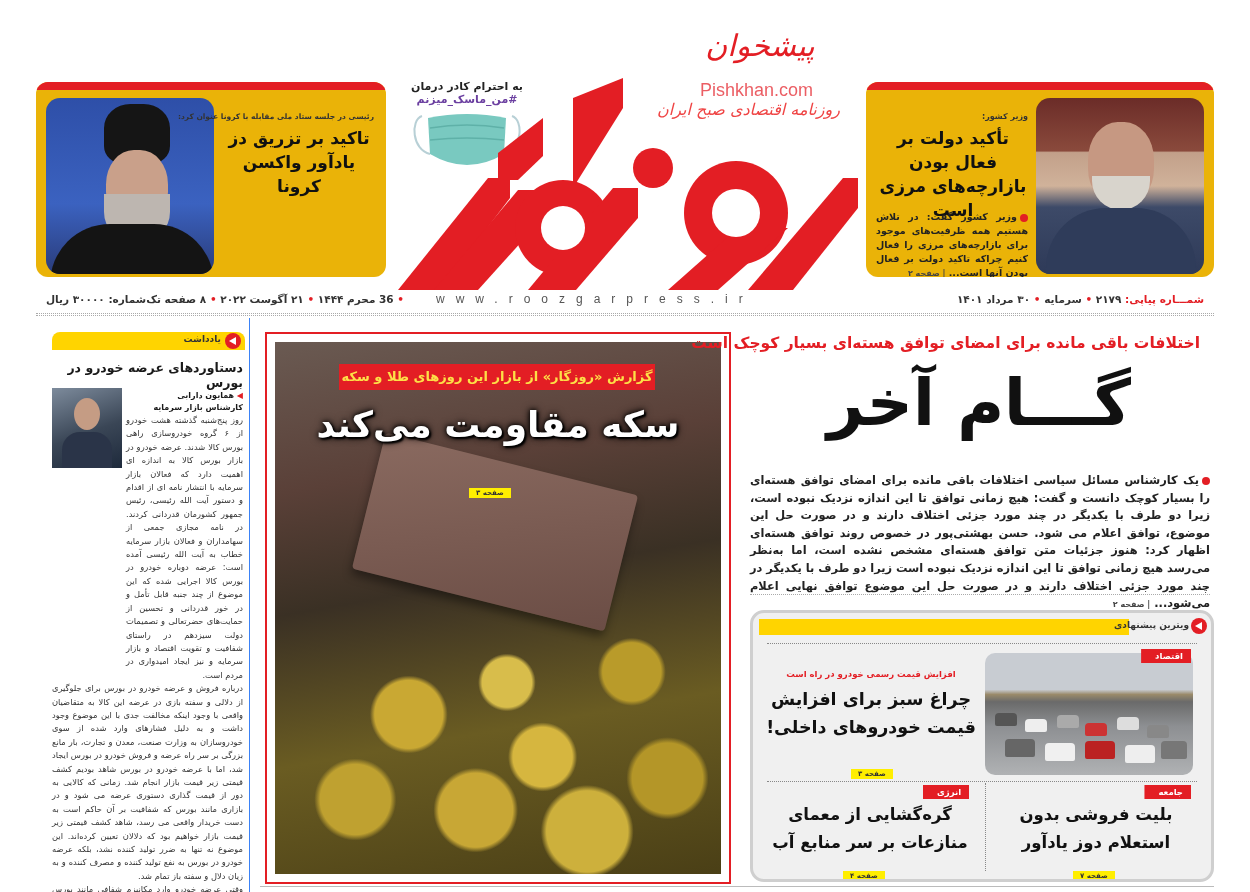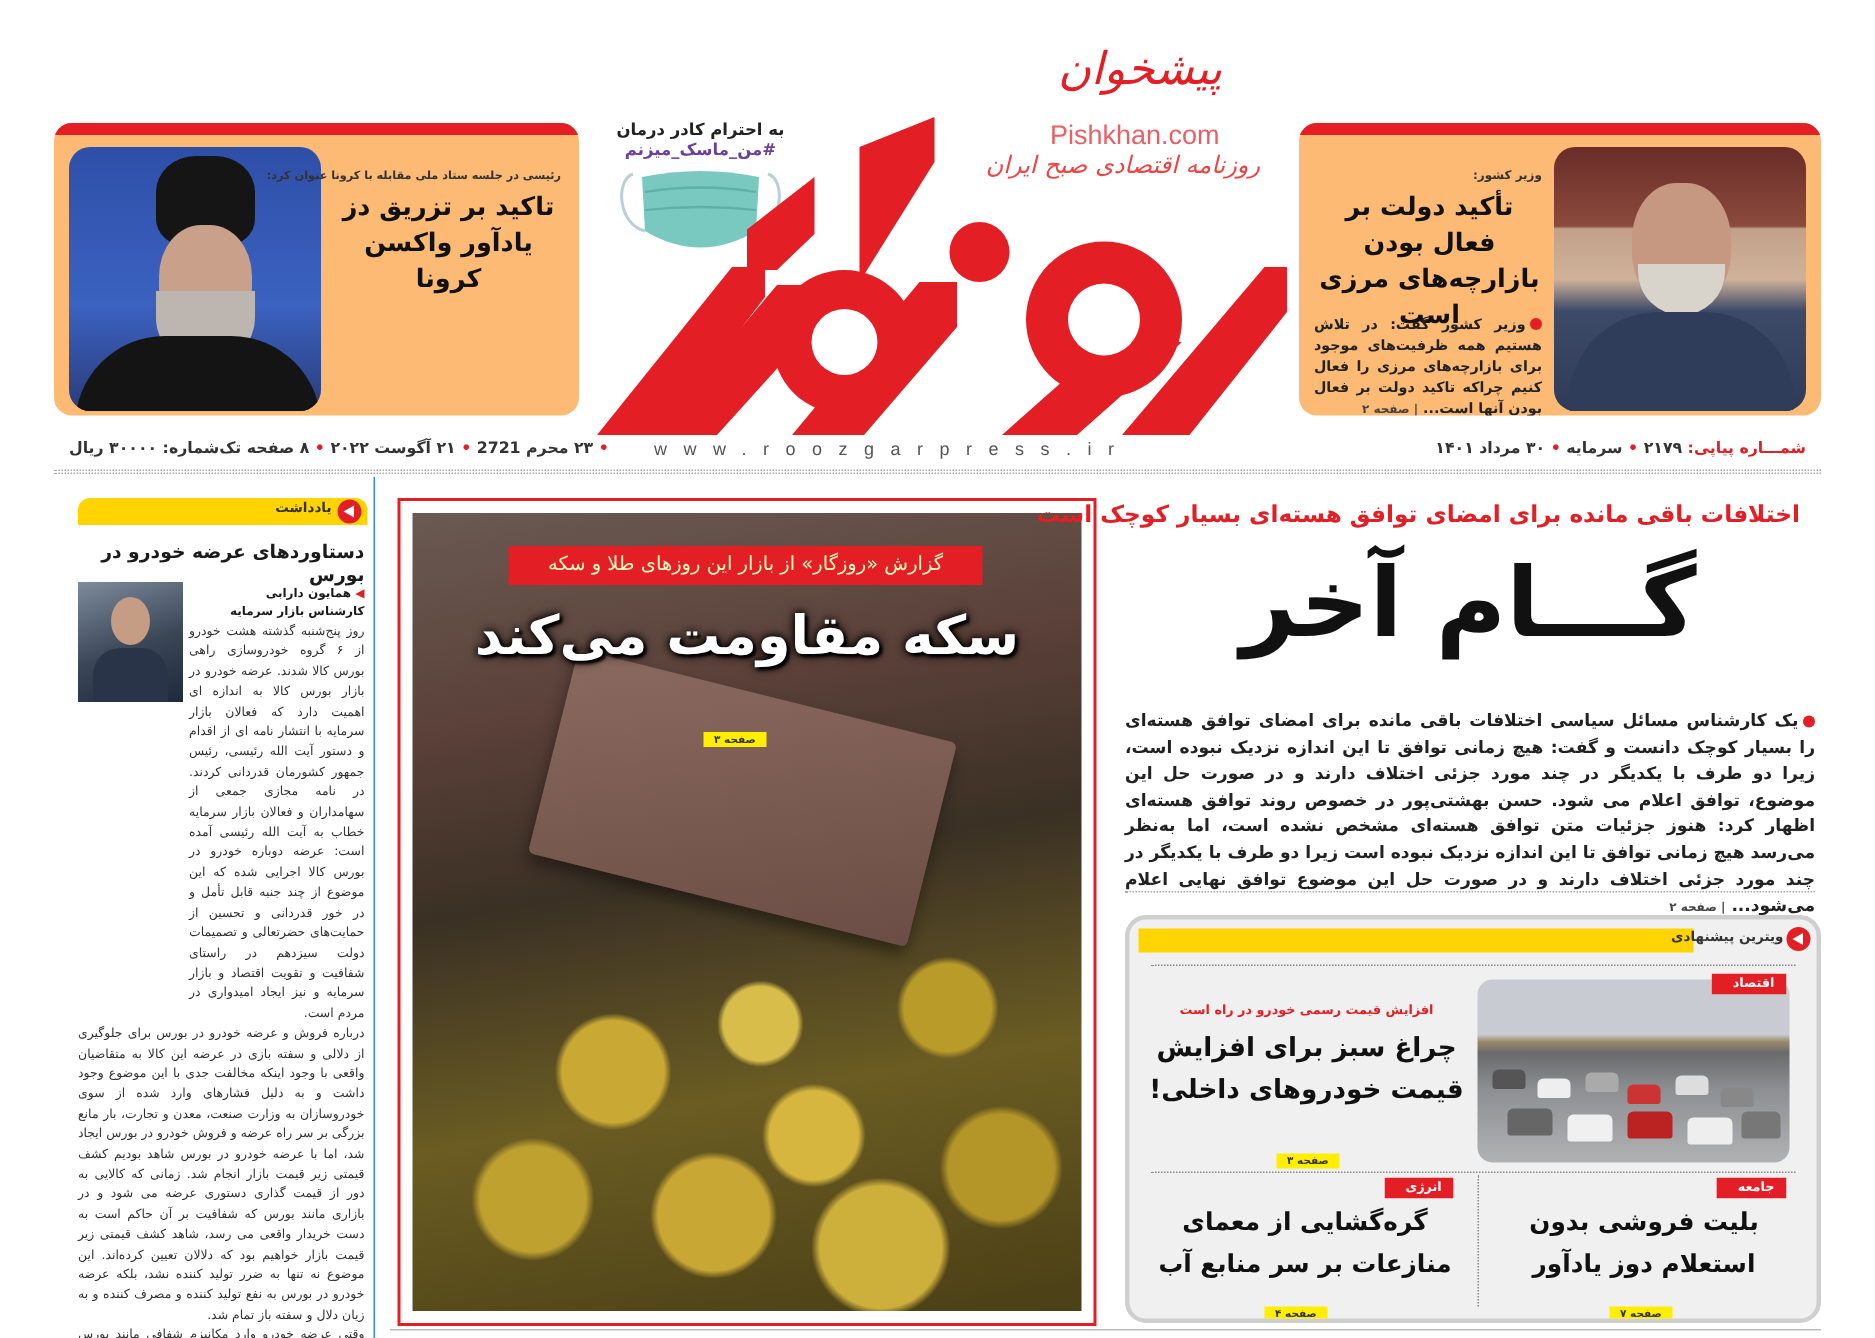--- a/index.html
+++ b/index.html
@@ -1,20 +1,20 @@
 <!DOCTYPE html>
 <html><head>
 <meta charset="utf-8">
 <style>
   * { box-sizing: border-box; margin: 0; padding: 0; }
   html, body { width: 1250px; height: 892px; overflow: hidden; background: #ffffff; }
   body { font-family: "DejaVu Sans", sans-serif; color: #1a1a1a; position: relative; direction: rtl; }
 
   
-  .topbox { position: absolute; top: 82px; height: 195px; background: #fdba74; border-radius: 12px; overflow: hidden; }
+  .topbox { position: absolute; top: 82px; height: 195px; background: #eab308; border-radius: 12px; overflow: hidden; }
   .topbox .redbar { position: absolute; top: 0; left: 0; right: 0; height: 8px; background: #e31e24; border-radius: 12px 12px 0 0; }
   .topbox .photo { position: absolute; top: 16px; width: 168px; height: 176px; border-radius: 14px; overflow: hidden; }
   .topbox .kicker { position: absolute; font-size: 8px; font-weight: bold; color: #333; text-align: right; }
   .topbox .headline { position: absolute; font-size: 17px; font-weight: bold; line-height: 24px; text-align: center; color: #111; }
   .topbox .lead { position: absolute; font-size: 9.5px; line-height: 14px; text-align: justify; color: #222; }
   .bullet { display: inline-block; width: 8px; height: 8px; background: #e31e24; border-radius: 50%; margin-left: 3px; vertical-align: middle; }
   .pageref { font-size: 8px; color: #444; }
 
   
   .logo-wrap { position: absolute; left: 398px; top: 78px; width: 460px; height: 212px; }
@@ -57,21 +57,21 @@
       radial-gradient(circle at 60% 78%, #d6b63f 0 6%, transparent 7%),
       radial-gradient(circle at 30% 70%, #c9a833 0 7%, transparent 8%),
       radial-gradient(circle at 80% 62%, #b99b2a 0 6%, transparent 7%),
       radial-gradient(circle at 45% 88%, #c8a735 0 7%, transparent 8%),
       radial-gradient(circle at 18% 86%, #bfa130 0 6%, transparent 7%),
       radial-gradient(circle at 70% 92%, #cdb03c 0 7%, transparent 8%),
       radial-gradient(circle at 88% 82%, #b49628 0 6%, transparent 7%),
       radial-gradient(circle at 52% 64%, #d8bd4b 0 6%, transparent 7%),
       linear-gradient(170deg, #6a5a52 0%, #5a4038 25%, #3a3024 45%, #6a5c22 70%, #4a3f16 100%); }
   .feature .card { position: absolute; left: 90px; top: 120px; width: 260px; height: 140px; background: linear-gradient(160deg, #8a6a60, #6b4d45); transform: rotate(14deg); border-radius: 4px; box-shadow: 0 6px 10px rgba(0,0,0,0.4); }
-  .feature .kicker-band { position: absolute; left: 64px; top: 22px; width: 316px; height: 26px; background: #e31e24; color: #fef9c3; font-size: 13px; font-weight: normal; text-align: center; line-height: 26px; }
+  .feature .kicker-band { position: absolute; left: 64px; top: 22px; width: 316px; height: 26px; background: #e31e24; color: #fde047; font-size: 13px; font-weight: bold; text-align: center; line-height: 26px; }
   .feature .headline { position: absolute; left: 0; right: 0; top: 62px; text-align: center; font-size: 36px; font-weight: bold; color: #fff; text-shadow: 0 0 4px #000, 0 0 8px #000, 2px 2px 2px #000; }
   .yellow-ref { display: inline-block; background: #ffee00; color: #333; font-size: 7px; font-weight: bold; padding: 1px 7px; }
   .feature .ref { position: absolute; left: 194px; top: 138px; }
 
   
   .lead-story { position: absolute; left: 744px; top: 320px; width: 470px; }
   .lead-story .kicker { position: absolute; top: 14px; right: 14px; font-size: 15.5px; font-weight: bold; color: #e31e24; white-space: nowrap; }
   .lead-story .headline { position: absolute; top: 46px; left: 0; right: 0; text-align: center; font-size: 64px; font-weight: bold; letter-spacing: 2px; color: #111; }
   .lead-story .body { position: absolute; top: 152px; right: 4px; left: 6px; font-size: 11.4px; line-height: 17.6px; text-align: justify; color: #222; font-weight: bold; }
   .lead-story .sep { position: absolute; top: 274px; left: 6px; right: 4px; border-top: 1px dotted #aaa; }
@@ -173,21 +173,21 @@
     <span class="lbl">شمـــاره پیاپی:</span>
     <span>۲۱۷۹</span>
     <span class="red-dot">•</span>
     <span>سرمایه</span>
     <span class="red-dot">•</span>
     <span>۳۰ مرداد ۱۴۰۱</span>
   </div>
   <div class="center">www.roozgarpress.ir</div>
   <div class="left">
     <span class="red-dot">•</span>
-    <span>۲۳ محرم 2721</span>
+    <span>36 محرم ۱۴۴۴</span>
     <span class="red-dot">•</span>
     <span>۲۱ آگوست ۲۰۲۲</span>
     <span class="red-dot">•</span>
     <span>۸ صفحه تک‌شماره: ۳۰۰۰۰ ریال</span>
   </div>
 </div>
 <div class="dots-line"></div>
 
 <div class="col-left">
   <div class="sechead">

